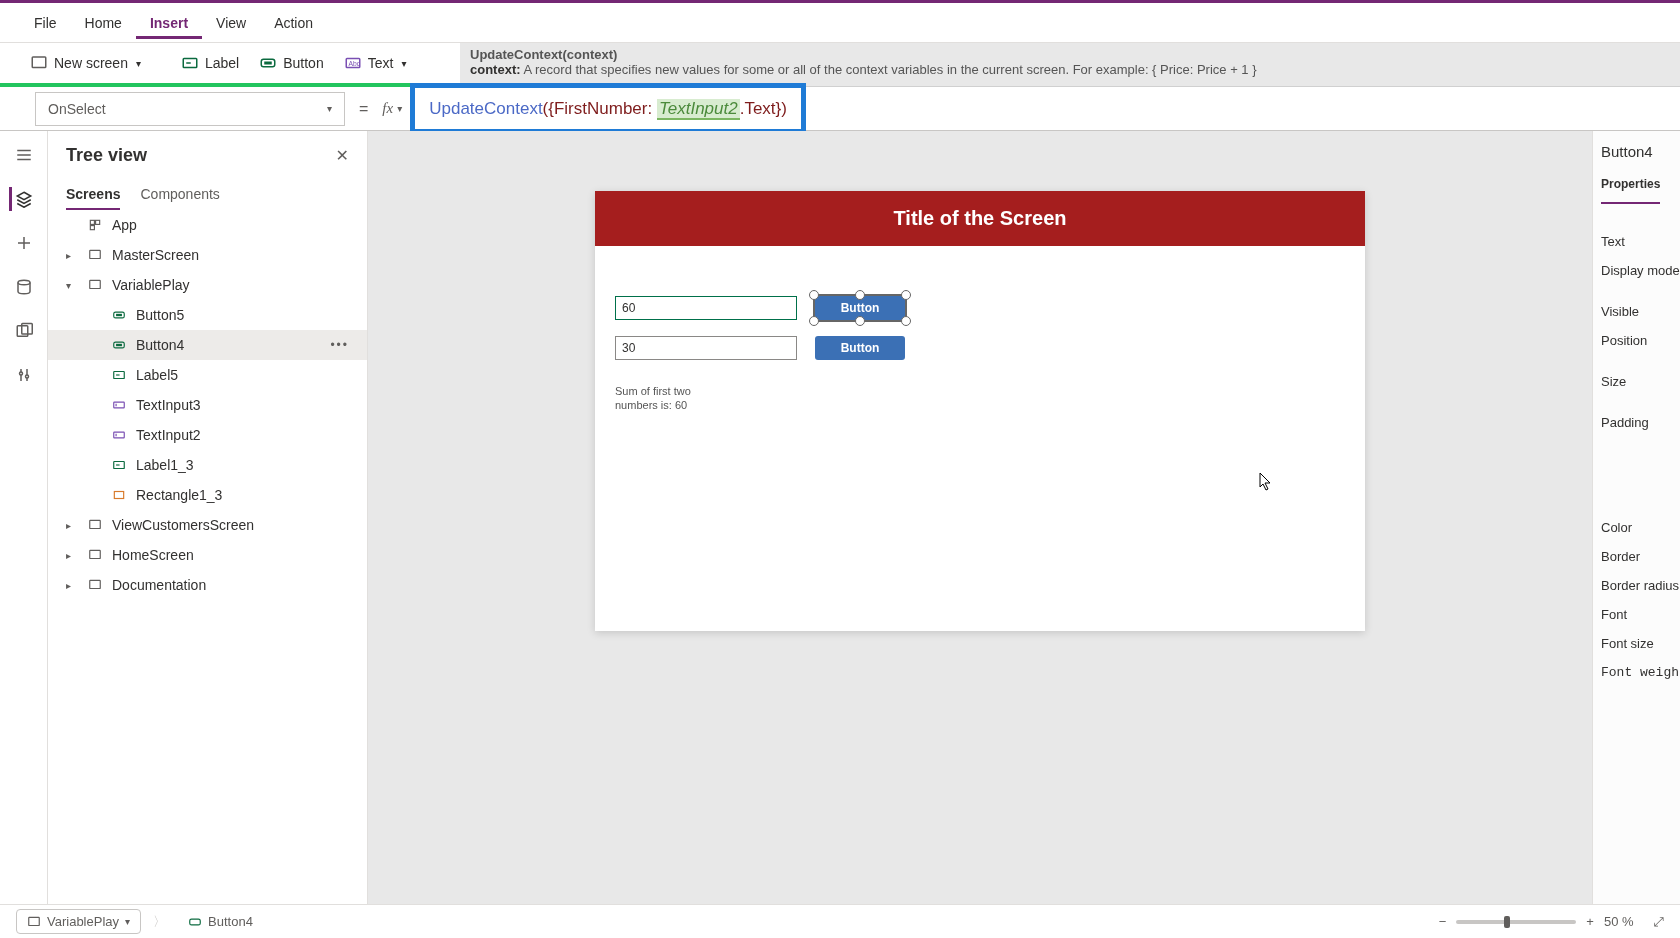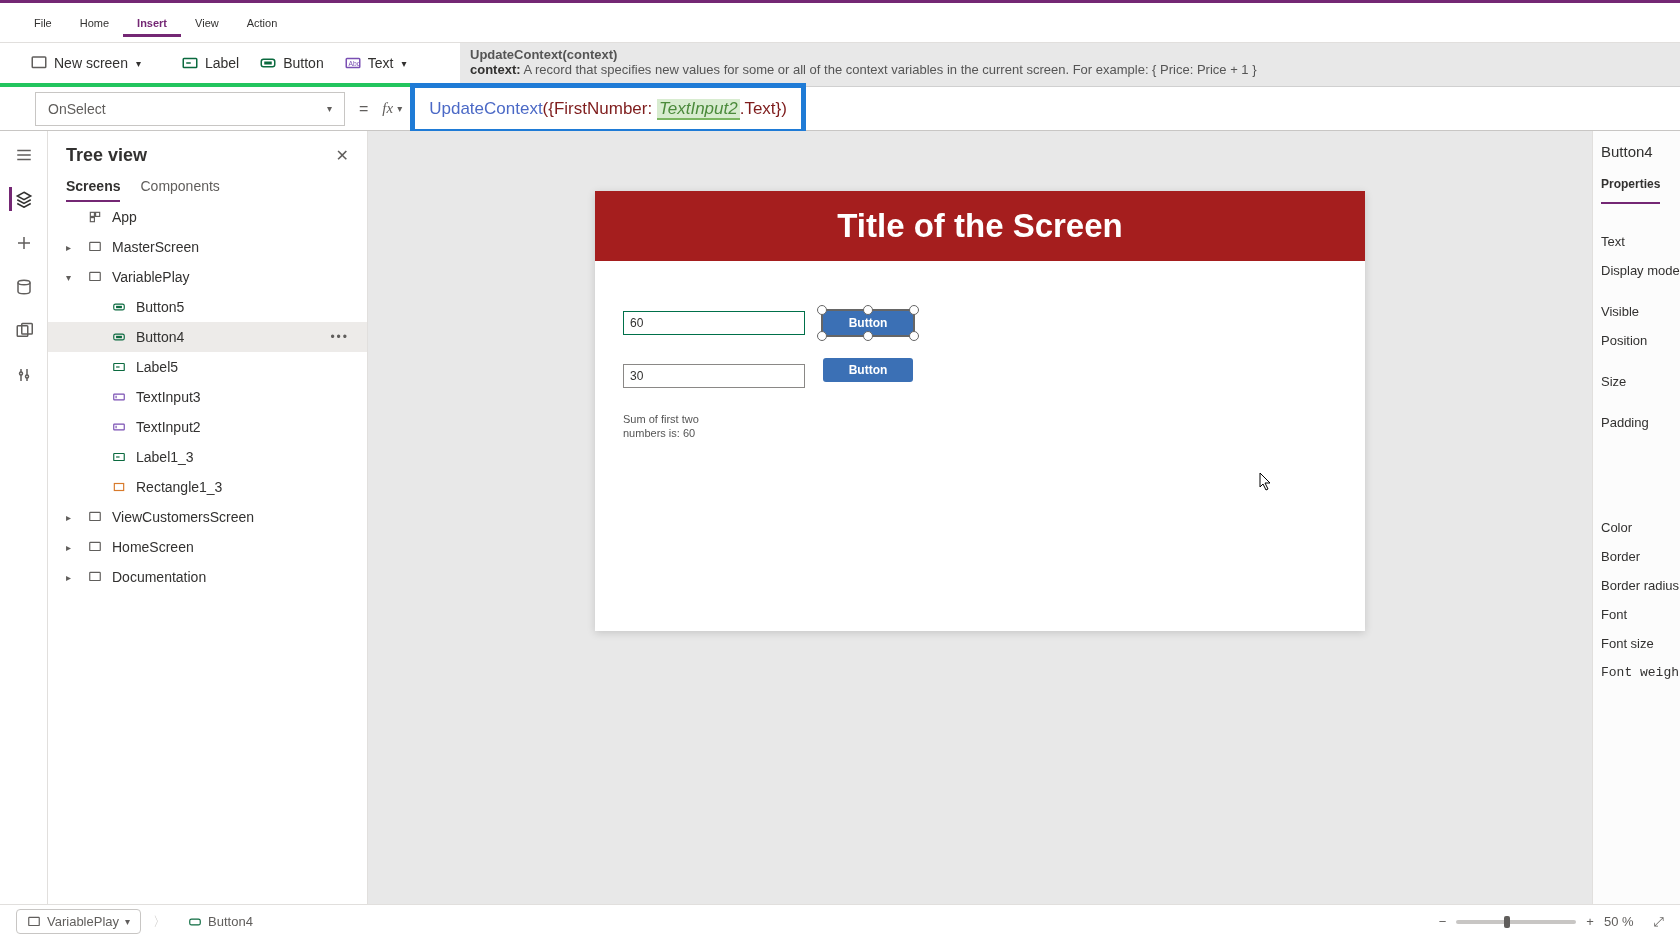--- a/index.html
+++ b/index.html
@@ -1,21 +1,21 @@
 <!DOCTYPE html>
 <html><head>
   <meta charset="utf-8">
   <style>
     * { margin: 0; padding: 0; box-sizing: border-box; font-family: 'Segoe UI', Arial, sans-serif; }
     body { background: #f3f2f1; overflow: hidden; }
 
     .titlebar { background: #742774; height: 3px; width: 100%; }
 
     .menubar { background: #fff; height: 40px; display: flex; align-items: center; padding: 0 20px; border-bottom: 1px solid #e1dfdd; }
-    .menubar-item { padding: 8px 14px; font-size: 11px; color: #323130; cursor: pointer; }
+    .menubar-item { padding: 8px 14px; font-size: 14px; color: #323130; cursor: pointer; }
     .menubar-item.active { color: #742774; font-weight: 600; border-bottom: 3px solid #742774; padding-bottom: 5px; }
 
     .toolbar-area { display: flex; }
     .toolbar { background: #fff; height: 44px; display: flex; align-items: center; padding: 0 20px; border-bottom: 4px solid #22c55e; flex: 0 0 460px; }
     .toolbar-btn { display: flex; align-items: center; gap: 6px; padding: 6px 10px; font-size: 14px; color: #323130; cursor: pointer; }
     .toolbar-btn svg { width: 18px; height: 18px; }
     .toolbar-btn .chevron { margin-left: 2px; }
 
     .formula-hint-area { background: #e8e8e8; flex: 1; border-bottom: 1px solid #d0d0d0; padding: 4px 10px; font-size: 13px; color: #555; }
     .formula-hint-title { font-weight: 600; }
@@ -36,41 +36,41 @@
 
     .main { display: flex; height: calc(100vh - 3px - 40px - 44px - 44px - 34px); position: relative; }
 
     .rail { width: 48px; background: #fff; border-right: 1px solid #e1dfdd; display: flex; flex-direction: column; align-items: center; padding-top: 12px; gap: 20px; }
     .rail-btn { width: 24px; height: 24px; display: flex; align-items: center; justify-content: center; cursor: pointer; color: #605e5c; }
     .rail-btn.active { border-left: 3px solid #742774; padding-left: 0; margin-left: -3px; width: 27px; }
 
     .tree-panel { width: 320px; background: #fff; border-right: 1px solid #e1dfdd; display: flex; flex-direction: column; }
     .tree-header { display: flex; justify-content: space-between; align-items: center; padding: 14px 18px 6px 18px; }
     .tree-title { font-size: 18px; font-weight: 600; color: #323130; }
-    .tree-tabs { display: flex; padding: 0 18px; gap: 20px; }
+    .tree-tabs { display: flex; padding: 0 18px; gap: 20px; margin-top: 8px; }
     .tree-tab { padding: 6px 0; font-size: 14px; color: #605e5c; cursor: pointer; }
     .tree-tab.active { color: #323130; font-weight: 600; border-bottom: 2px solid #742774; }
     .tree-search { margin: 12px 18px; border: 1px solid #8a8886; padding: 6px 10px; display: flex; align-items: center; gap: 8px; }
     .tree-search input { border: none; outline: none; flex: 1; font-size: 14px; }
     .tree-list { flex: 1; overflow-y: auto; }
     .tree-item { display: flex; align-items: center; padding: 7px 8px 7px 18px; font-size: 14px; color: #323130; cursor: pointer; gap: 8px; }
     .tree-item.level-1 { padding-left: 18px; }
     .tree-item.level-2 { padding-left: 42px; }
     .tree-item.selected { background: #edebe9; }
     .tree-item .more { margin-left: auto; margin-right: 10px; color: #605e5c; letter-spacing: 2px; font-size: 12px; }
     .tree-chev { width: 12px; display: inline-block; color: #605e5c; font-size: 10px; }
     .tree-icon { width: 18px; height: 14px; display: inline-block; }
 
     .canvas-area { flex: 1; background: #e8e8e8; display: flex; justify-content: center; align-items: flex-start; padding-top: 60px; overflow: hidden; position: relative; }
     .canvas { width: 770px; height: 440px; background: #fff; box-shadow: 0 2px 8px rgba(0,0,0,0.15); }
-    .canvas-title { background: #a51e1e; color: #fff; font-size: 33px; font-weight: 700; text-align: center; padding: 16px 0; }
-    .canvas-body { padding: 50px 28px; }
+    .canvas-title { background: #a51e1e; color: #fff; font-size: 20px; font-weight: 700; text-align: center; padding: 16px 0; }
+    .canvas-body { padding: 50px 20px; }
     .input-row { display: flex; align-items: center; gap: 18px; margin-bottom: 16px; }
     .text-input { width: 182px; border: 1px solid #00704a; padding: 4px 6px; font-size: 12px; color: #323130; }
-    .text-input.plain { border-color: #8a8886; margin-top: 13px; }
+    .text-input.plain { border-color: #8a8886; }
     .btn { position: relative; width: 90px; height: 24px; background: #3b70b5; color: #fff; border: none; font-size: 12px; font-weight: 600; border-radius: 3px; }
     .btn.selected { box-shadow: 0 0 0 2px #666; }
     .handle { position: absolute; width: 10px; height: 10px; background: #fff; border: 1px solid #666; border-radius: 50%; }
     .handle.tl { top: -6px; left: -6px; } .handle.tc { top: -6px; left: calc(50% - 5px); } .handle.tr { top: -6px; right: -6px; }
     .handle.bl { bottom: -6px; left: -6px; } .handle.bc { bottom: -6px; left: calc(50% - 5px); } .handle.br { bottom: -6px; right: -6px; }
     .sum-label { font-size: 11px; color: #555; line-height: 1.3; margin-top: 24px; width: 100px; }
 
     .cursor { position: absolute; left: 890px; top: 340px; pointer-events: none; }
 
     .right-panel { width: 88px; background: #fcfcfc; border-left: 1px solid #e1dfdd; padding: 12px 8px; display: flex; flex-direction: column; gap: 16px; font-size: 13px; color: #323130; overflow: hidden; }

